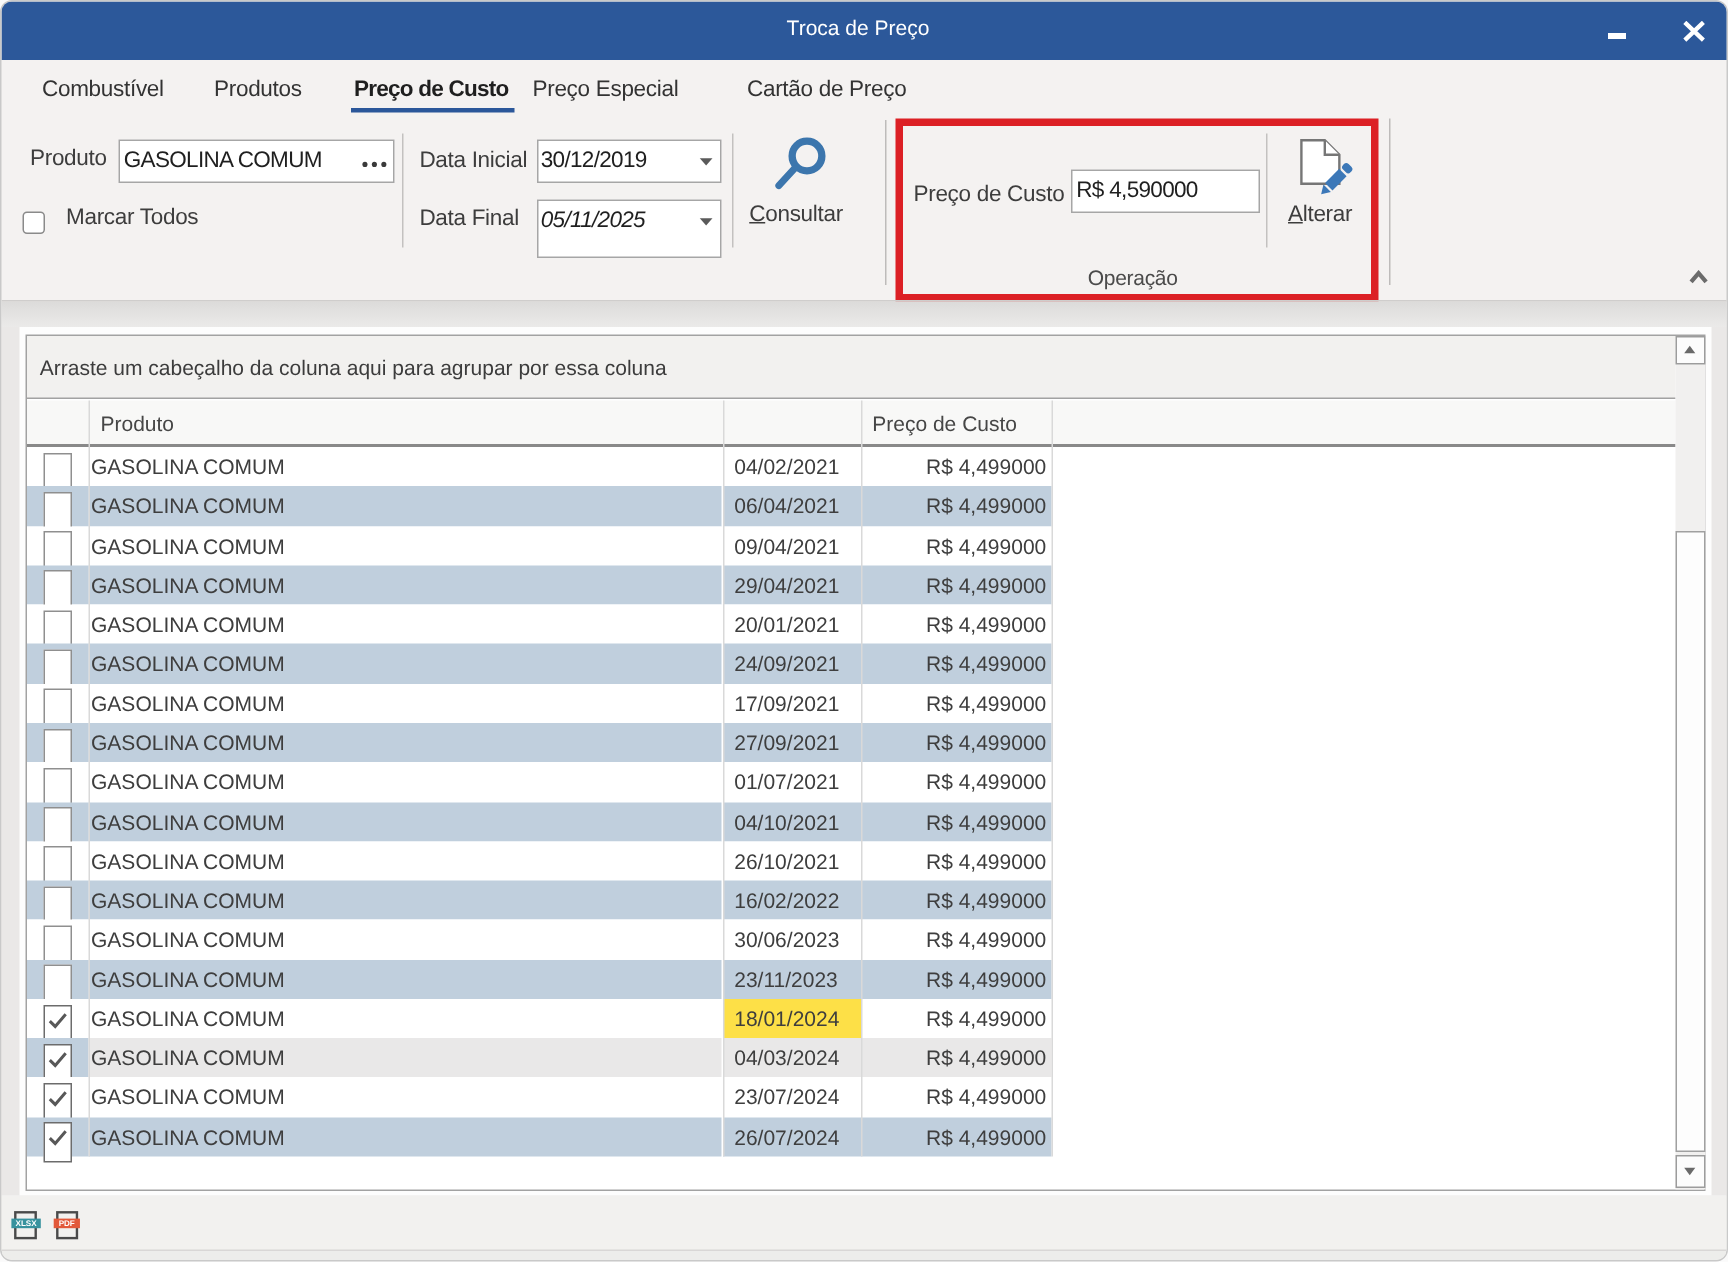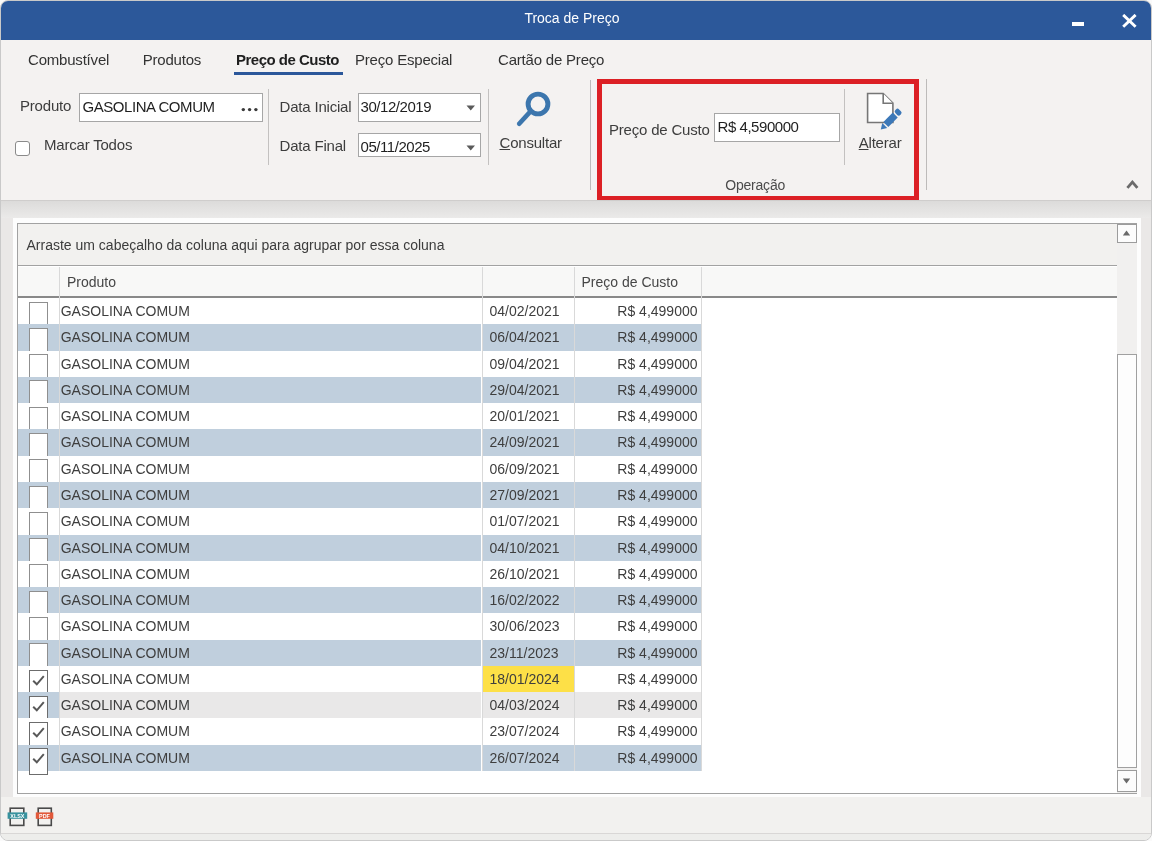--- a/index.html
+++ b/index.html
@@ -72,21 +72,21 @@
   <div class="lbl" style="left:43px;top:135px;">Marcar Todos</div>
 
   <div class="sep" style="left:267px;top:87.5px;height:76px;"></div>
 
   <div class="lbl" style="left:278.6px;top:96.5px;">Data Inicial</div>
   <div class="inp" style="left:357px;top:92px;width:123px;height:29px;padding-left:1.5px;">30/12/2019</div>
   <svg class="abs" style="left:464.5px;top:104.2px;" width="10" height="6" viewBox="0 0 10 6">
       <path d="M0.5 0.5 L9 0.5 L4.75 5.4 Z" fill="#5a5a5a"></path>
     </svg>
   <div class="lbl" style="left:278.6px;top:136px;">Data Final</div>
-  <div class="inp" style="left:357px;top:132px;width:123px;height:24px;padding-left:1.5px;">05/11/2025</div>
+  <div class="inp" style="left:357px;top:132px;width:123px;height:39px;padding-left:1.5px;font-style:italic;">05/11/2025</div>
   <svg class="abs" style="left:464.5px;top:144.2px;" width="10" height="6" viewBox="0 0 10 6">
       <path d="M0.5 0.5 L9 0.5 L4.75 5.4 Z" fill="#5a5a5a"></path>
     </svg>
 
   <div class="sep" style="left:487px;top:87.5px;height:76px;"></div>
 
   <svg class="abs" style="left:513px;top:87px;" width="42" height="42" viewBox="0 0 42 42">
       <circle cx="24" cy="16" r="9.9" fill="none" stroke="#3c76ad" stroke-width="4.9"></circle>
       <line x1="15.6" y1="24.4" x2="5.2" y2="35.8" stroke="#3c76ad" stroke-width="4.6" stroke-linecap="round"></line>
     </svg>
@@ -170,21 +170,21 @@
 <div class="grow" style="top:428.40px;height:26.28px;">
       <div class="ca" style="background:#c0cfdd;"></div>
       <div class="cb2" style="background:#c0cfdd;">GASOLINA COMUM</div>
       <div class="cc" style="background:#c0cfdd;">24/09/2021</div>
       <div class="cd" style="background:#c0cfdd;">R$ 4,499000</div>
       <div class="cb " style="left:10.5px;top:3.64px;"></div>
     </div>
 <div class="grow" style="top:454.68px;height:26.28px;">
       <div class="ca" style="background:#ffffff;"></div>
       <div class="cb2" style="background:#ffffff;">GASOLINA COMUM</div>
-      <div class="cc" style="background:#ffffff;">06/09/2021</div>
+      <div class="cc" style="background:#ffffff;">17/09/2021</div>
       <div class="cd" style="background:#ffffff;">R$ 4,499000</div>
       <div class="cb " style="left:10.5px;top:3.64px;"></div>
     </div>
 <div class="grow" style="top:480.96px;height:26.28px;">
       <div class="ca" style="background:#c0cfdd;"></div>
       <div class="cb2" style="background:#c0cfdd;">GASOLINA COMUM</div>
       <div class="cc" style="background:#c0cfdd;">27/09/2021</div>
       <div class="cd" style="background:#c0cfdd;">R$ 4,499000</div>
       <div class="cb " style="left:10.5px;top:3.64px;"></div>
     </div>

